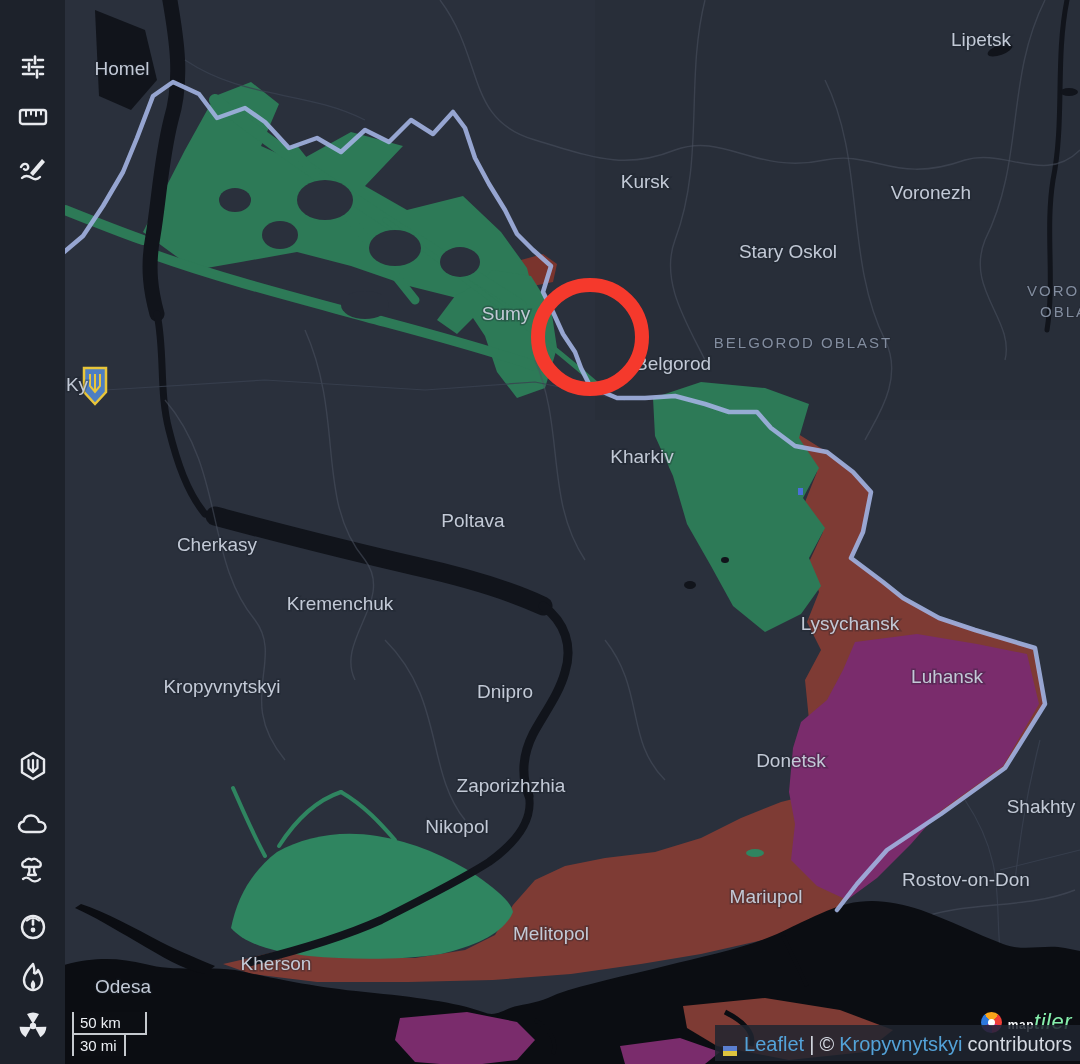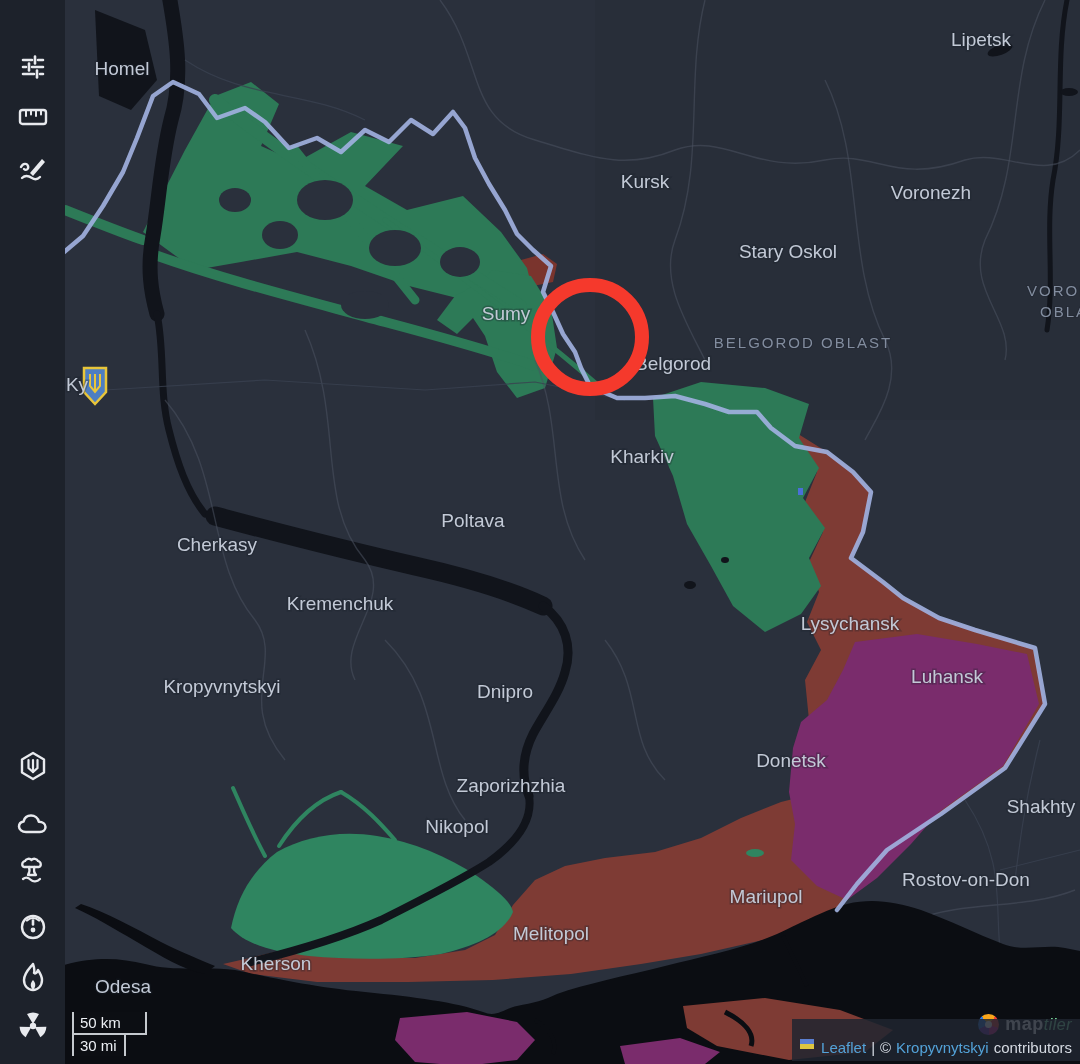--- a/index.html
+++ b/index.html
@@ -22,33 +22,33 @@
 
   
   #scale{position:absolute;left:7px;bottom:8px;z-index:30;font-size:15px;color:#eceff4;line-height:1;}
   .scale-line{padding:3px 4px 3px 6px;background:rgba(15,18,24,.35);border:2px solid rgba(230,234,240,.85);
     box-sizing:border-box;white-space:nowrap;}
   .scale-line.km{border-top:none;width:75px;}
   .scale-line.mi{border-top:none;border-bottom:none;width:54px;}
 
   
   #attribution{position:absolute;right:0;bottom:3px;z-index:30;background:rgba(32,38,48,.85);
-    padding:20px 8px 5px 8px;font-size:15px;color:#d5dae2;display:flex;align-items:flex-start;gap:5px;}
+    padding:8px 8px 5px 8px;font-size:20px;color:#d5dae2;display:flex;align-items:flex-end;gap:5px;}
   #attribution a{color:#53a2d8;text-decoration:none;cursor:pointer;}
   .ua-flag{display:inline-block;width:14px;height:10px;margin-right:2px;}
   .ua-flag .b{display:block;width:14px;height:5px;background:#5b7fd0;}
   .ua-flag .y{display:block;width:14px;height:5px;background:#ddc53f;}
 
   
   #maptiler{position:absolute;right:8px;bottom:29px;z-index:30;display:flex;align-items:center;gap:6px;cursor:pointer;}
   .mt-swirl{width:21px;height:21px;border-radius:50%;position:relative;
     background:conic-gradient(from -40deg,#f9a51a 0 80deg,#ef3e36 80deg 150deg,#d4268e 150deg 215deg,#7433b0 215deg 285deg,#2e78dd 285deg 360deg);}
   .mt-swirl::after{content:"";position:absolute;inset:7px;background:#ffffff;border-radius:50%;}
-  #maptiler .bold{font-size:18px;font-weight:bold;color:#f4f6f8;letter-spacing:.5px;}
-  #maptiler .light{font-size:16px;color:#86efac;letter-spacing:.5px;font-style:italic;}
+  #maptiler .bold{font-size:12px;font-weight:bold;color:#f4f6f8;letter-spacing:.5px;}
+  #maptiler .light{font-size:22px;color:#86efac;letter-spacing:.5px;font-style:italic;}
 </style>
 </head>
 <body>
 
 <div id="app">
 
   <div id="map">
     <svg width="1015" height="1064" viewBox="0 0 1015 1064" xmlns="http://www.w3.org/2000/svg">
 
       <rect x="0" y="0" width="1015" height="1064" fill="#2a303c"></rect>

